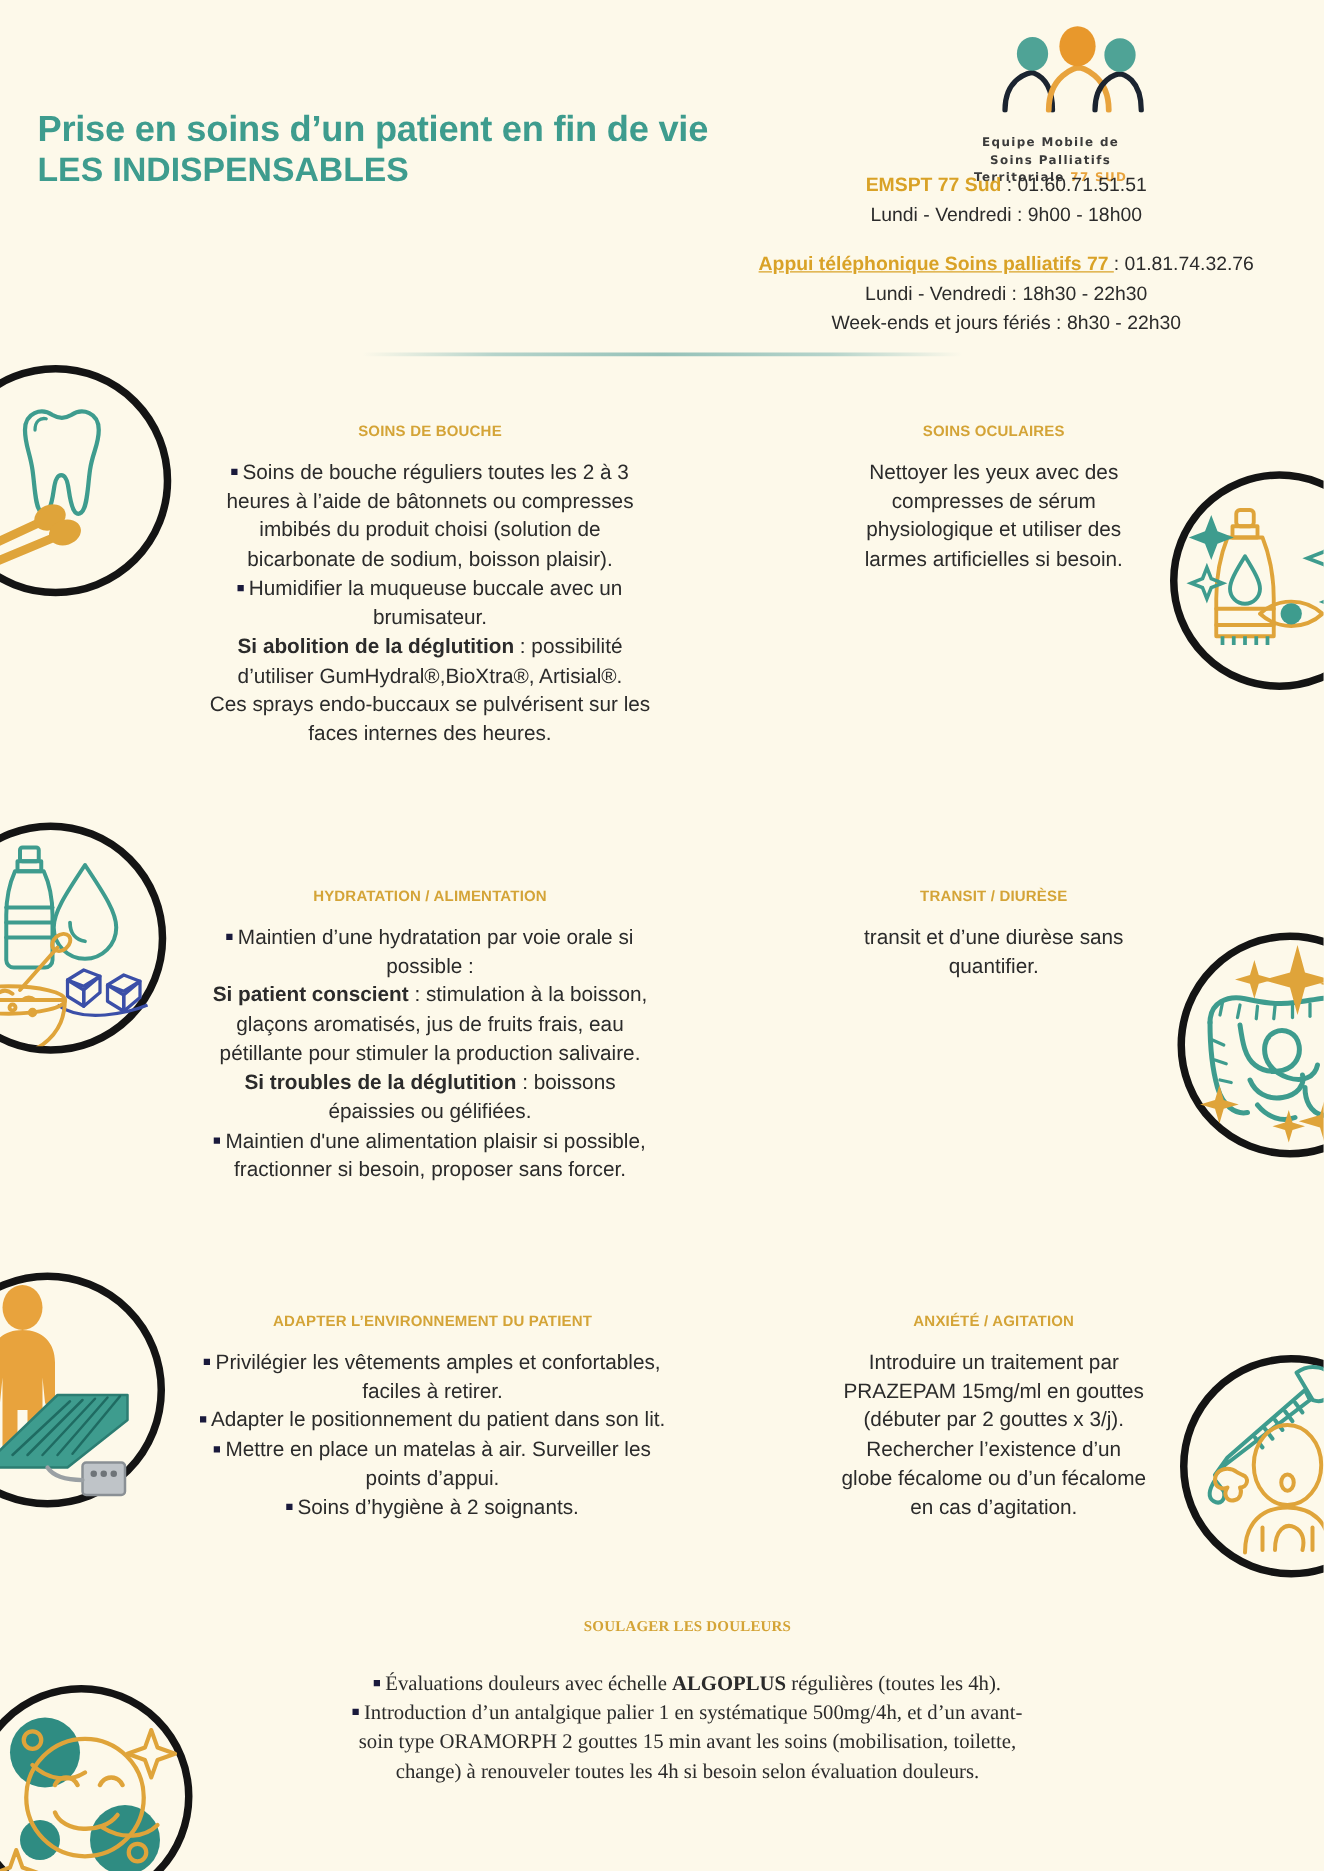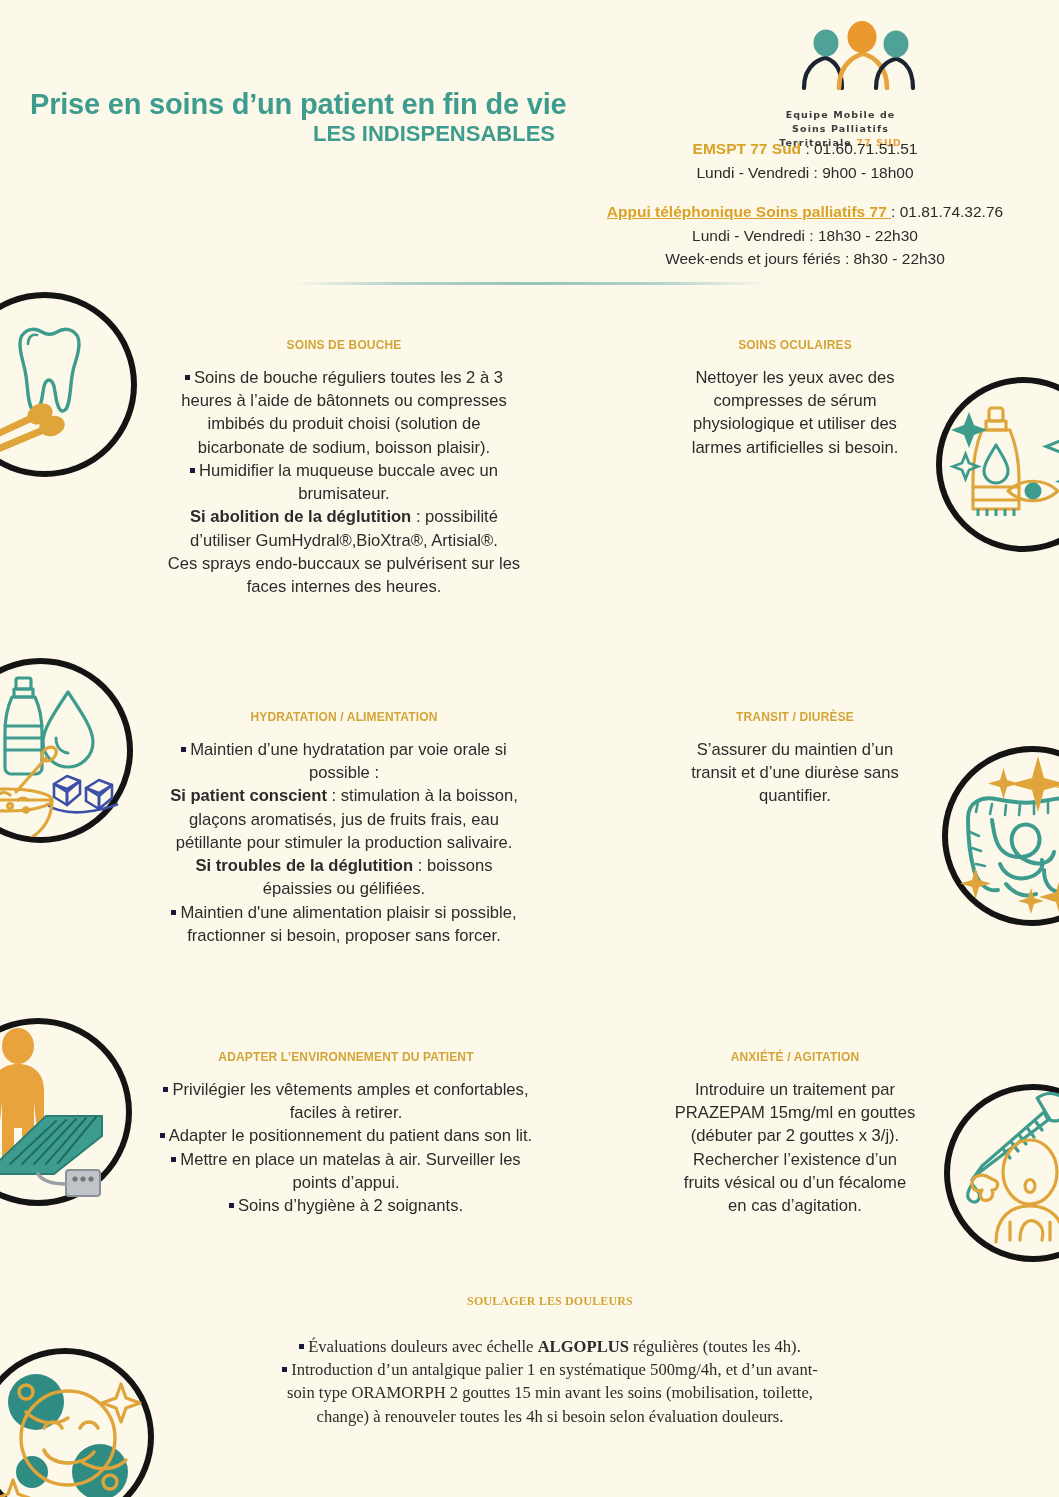--- a/index.html
+++ b/index.html
@@ -35,25 +35,25 @@
   }
   .title-line1 {
     font-size: 29px;
     font-weight: bold;
     color: #3E9C8E;
     letter-spacing: -0.2px;
     line-height: 1.12;
     white-space: nowrap;
   }
   .title-line2 {
-    font-size: 22px;
+    font-size: 27px;
     font-weight: bold;
     color: #3E9C8E;
     line-height: 1.25;
-    text-align: right;
+    text-align: left;
     padding-right: 115px;
   }
 
   
   .logo {
     position: absolute;
     left: 758px;
     top: 18px;
     width: 165px;
     text-align: center;
@@ -316,21 +316,20 @@
       <p><b>Si troubles de la déglutition</b><span> : boissons</span></p>
       <p>épaissies ou gélifiées.</p>
       <p class="bul">Maintien d'une alimentation plaisir si possible,</p>
       <p>fractionner si besoin, proposer sans forcer.</p>
     </div>
   </div>
 
   <div class="section col-right" style="top:710px;">
     <div class="sec-head">TRANSIT / DIURÈSE</div>
     <div class="sec-body">
-      <p>S’assurer du maintien d’un</p>
       <p>transit et d’une diurèse sans</p>
       <p>quantifier.</p>
     </div>
   </div>
 
   <div class="icon-circle" style="left:942px; top:746px; width:180px; height:180px;">
     <svg width="168" height="168" viewBox="0 0 168 168">
       <g fill="none" stroke="#3E9C8E" stroke-width="4" stroke-linecap="round" stroke-linejoin="round">
         <path d="M20 66 C20 50, 34 44, 48 47 C62 50, 74 52, 88 50 C104 48, 116 44, 126 48
                  C138 53, 140 66, 138 78 C136 92, 134 108, 132 120 C130 134, 120 142, 110 140
@@ -408,21 +407,21 @@
     </div>
   </div>
 
   <div class="section col-right" style="top:1050px;">
     <div class="sec-head">ANXIÉTÉ / AGITATION</div>
     <div class="sec-body">
       <p>Introduire un traitement par</p>
       <p>PRAZEPAM 15mg/ml en gouttes</p>
       <p>(débuter par 2 gouttes x 3/j).</p>
       <p>Rechercher l’existence d’un</p>
-      <p>fruits vésical ou d’un fécalome</p>
+      <p>globe fécalome ou d’un fécalome</p>
       <p>en cas d’agitation.</p>
     </div>
   </div>
 
   <div class="icon-circle" style="left:944px; top:1084px; width:178px; height:178px;">
     <svg width="166" height="166" viewBox="0 0 166 166">
       <g fill="none" stroke="#3E9C8E" stroke-width="3.2" stroke-linecap="round" stroke-linejoin="round">
         <path d="M86 10 C96 0, 112 2, 116 12 C120 22, 112 32, 102 30 Z" transform="rotate(8 100 18)"></path>
         <path d="M94 22 L32 76 L22 90 L30 82 L98 30 Z"></path>
         <line x1="86" y1="32" x2="92" y2="40"></line>

